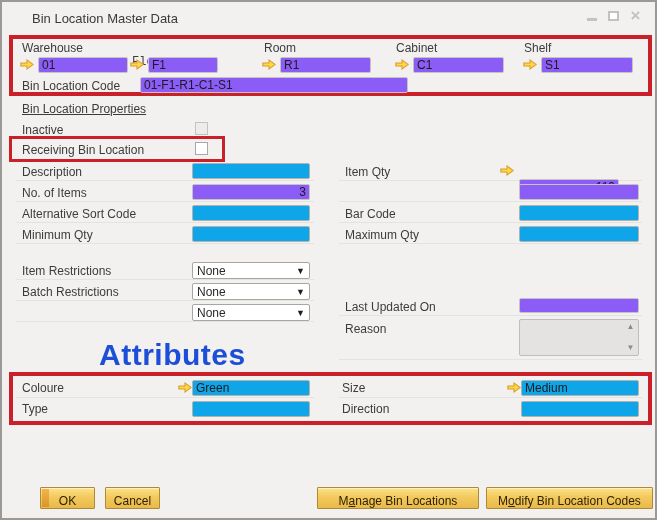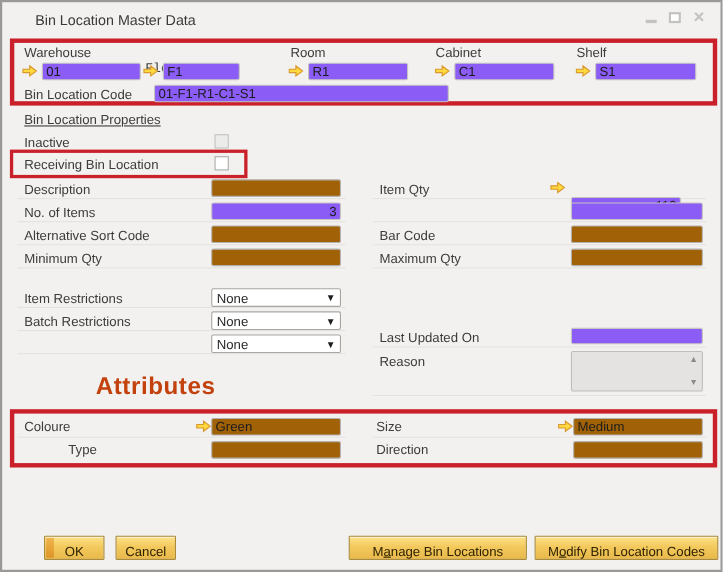--- a/index.html
+++ b/index.html
@@ -15,21 +15,21 @@
   .ctl-min i { display:block; width:10px; height:3px; background:#c3c2c0; margin-top:7px; }
   .ctl-max i { display:block; width:11px; height:10px; border:2px solid #c3c2c0; background:#fff; }
   .ctl-close { color:#c3c2c0; font-size:17px; font-weight:bold; line-height:14px; }
 
   .redbox { position:absolute; border:4px solid #c9202a; }
   .redbox-thin { position:absolute; border:3px solid #c9202a; }
 
   .lbl { position:absolute; font-size:12px; color:#3c3c3c; white-space:nowrap; }
   .field {
     position:absolute; height:16px; font-size:12px; color:#1c1c1c;
-    border:1px solid #b3b1ae; background:#a16207; border-radius:2px; padding:0 3px;
+    border:1px solid #b3b1ae; background:#0ea5e9; border-radius:2px; padding:0 3px;
     font-family:"Liberation Sans", sans-serif;
   }
   .field.gray { background:#8b5cf6; border-color:#c6c4c1; }
   .field.num { text-align:right; }
 
   .arrow-icon { position:absolute; width:14px; height:13px; cursor:pointer; }
 
   .rule { position:absolute; height:1px; background:#e5e3e0; }
 
   .checkbox { position:absolute; width:13px; height:13px; border:1px solid #a9a8a6; background:#fff; cursor:pointer; }
@@ -48,22 +48,23 @@
     position:absolute; background:#e4e3e1; border:1px solid #c0beba; border-radius:2px;
   }
   .reason-scroll {
     position:absolute; right:1px; top:1px; bottom:1px; width:13px;
     display:flex; flex-direction:column; justify-content:space-between; align-items:center;
     padding:2px 0; cursor:pointer;
   }
   .reason-scroll span { font-size:8px; color:#8b8b8b; line-height:8px; }
 
   .attr-title {
-    position:absolute; font-size:22px; font-weight:bold; color:#c2410c;
+    position:absolute; font-size:30px; font-weight:bold; color:#1d4ed8;
     letter-spacing:0.5px;
+    margin-left:12px;
   }
 
   .btn {
     position:absolute; height:22px; font-size:12px; color:#2f2303;
     background:linear-gradient(#fde289, #f3c95d 45%, #e9b94a);
     border:1px solid #ab8a38; border-radius:1px;
     display:flex; align-items:flex-end; justify-content:center; cursor:pointer;
     box-shadow:inset 0 1px 0 rgba(255,255,255,.55);
     white-space:nowrap;
   }
@@ -222,21 +223,21 @@
       <use href="#sap-arrow"></use>
     </svg>
   <input class="field" style="left: 190px; top: 378px; width: 118px;" value="Green">
 
   <div class="lbl" style="left:340px; top:379px;">Size</div>
   <svg class="arrow-icon" style="left:505px; top:379px;">
       <use href="#sap-arrow"></use>
     </svg>
   <input class="field" style="left: 519px; top: 378px; width: 118px;" value="Medium">
 
-  <div class="lbl" style="left:20px; top:400px;margin-left:40px;">Type</div>
+  <div class="lbl" style="left:20px; top:400px;">Type</div>
   <input class="field" style="left: 190px; top: 399px; width: 118px;" value="">
 
   <div class="lbl" style="left:340px; top:400px;">Direction</div>
   <input class="field" style="left: 519px; top: 399px; width: 118px;" value="">
 
   <div class="btn" style="left:38px; top:485px; width:55px;">
     <i class="ok-stripe"></i>
     <span>OK</span>
   </div>
   <div class="btn" style="left:103px; top:485px; width:55px;">

